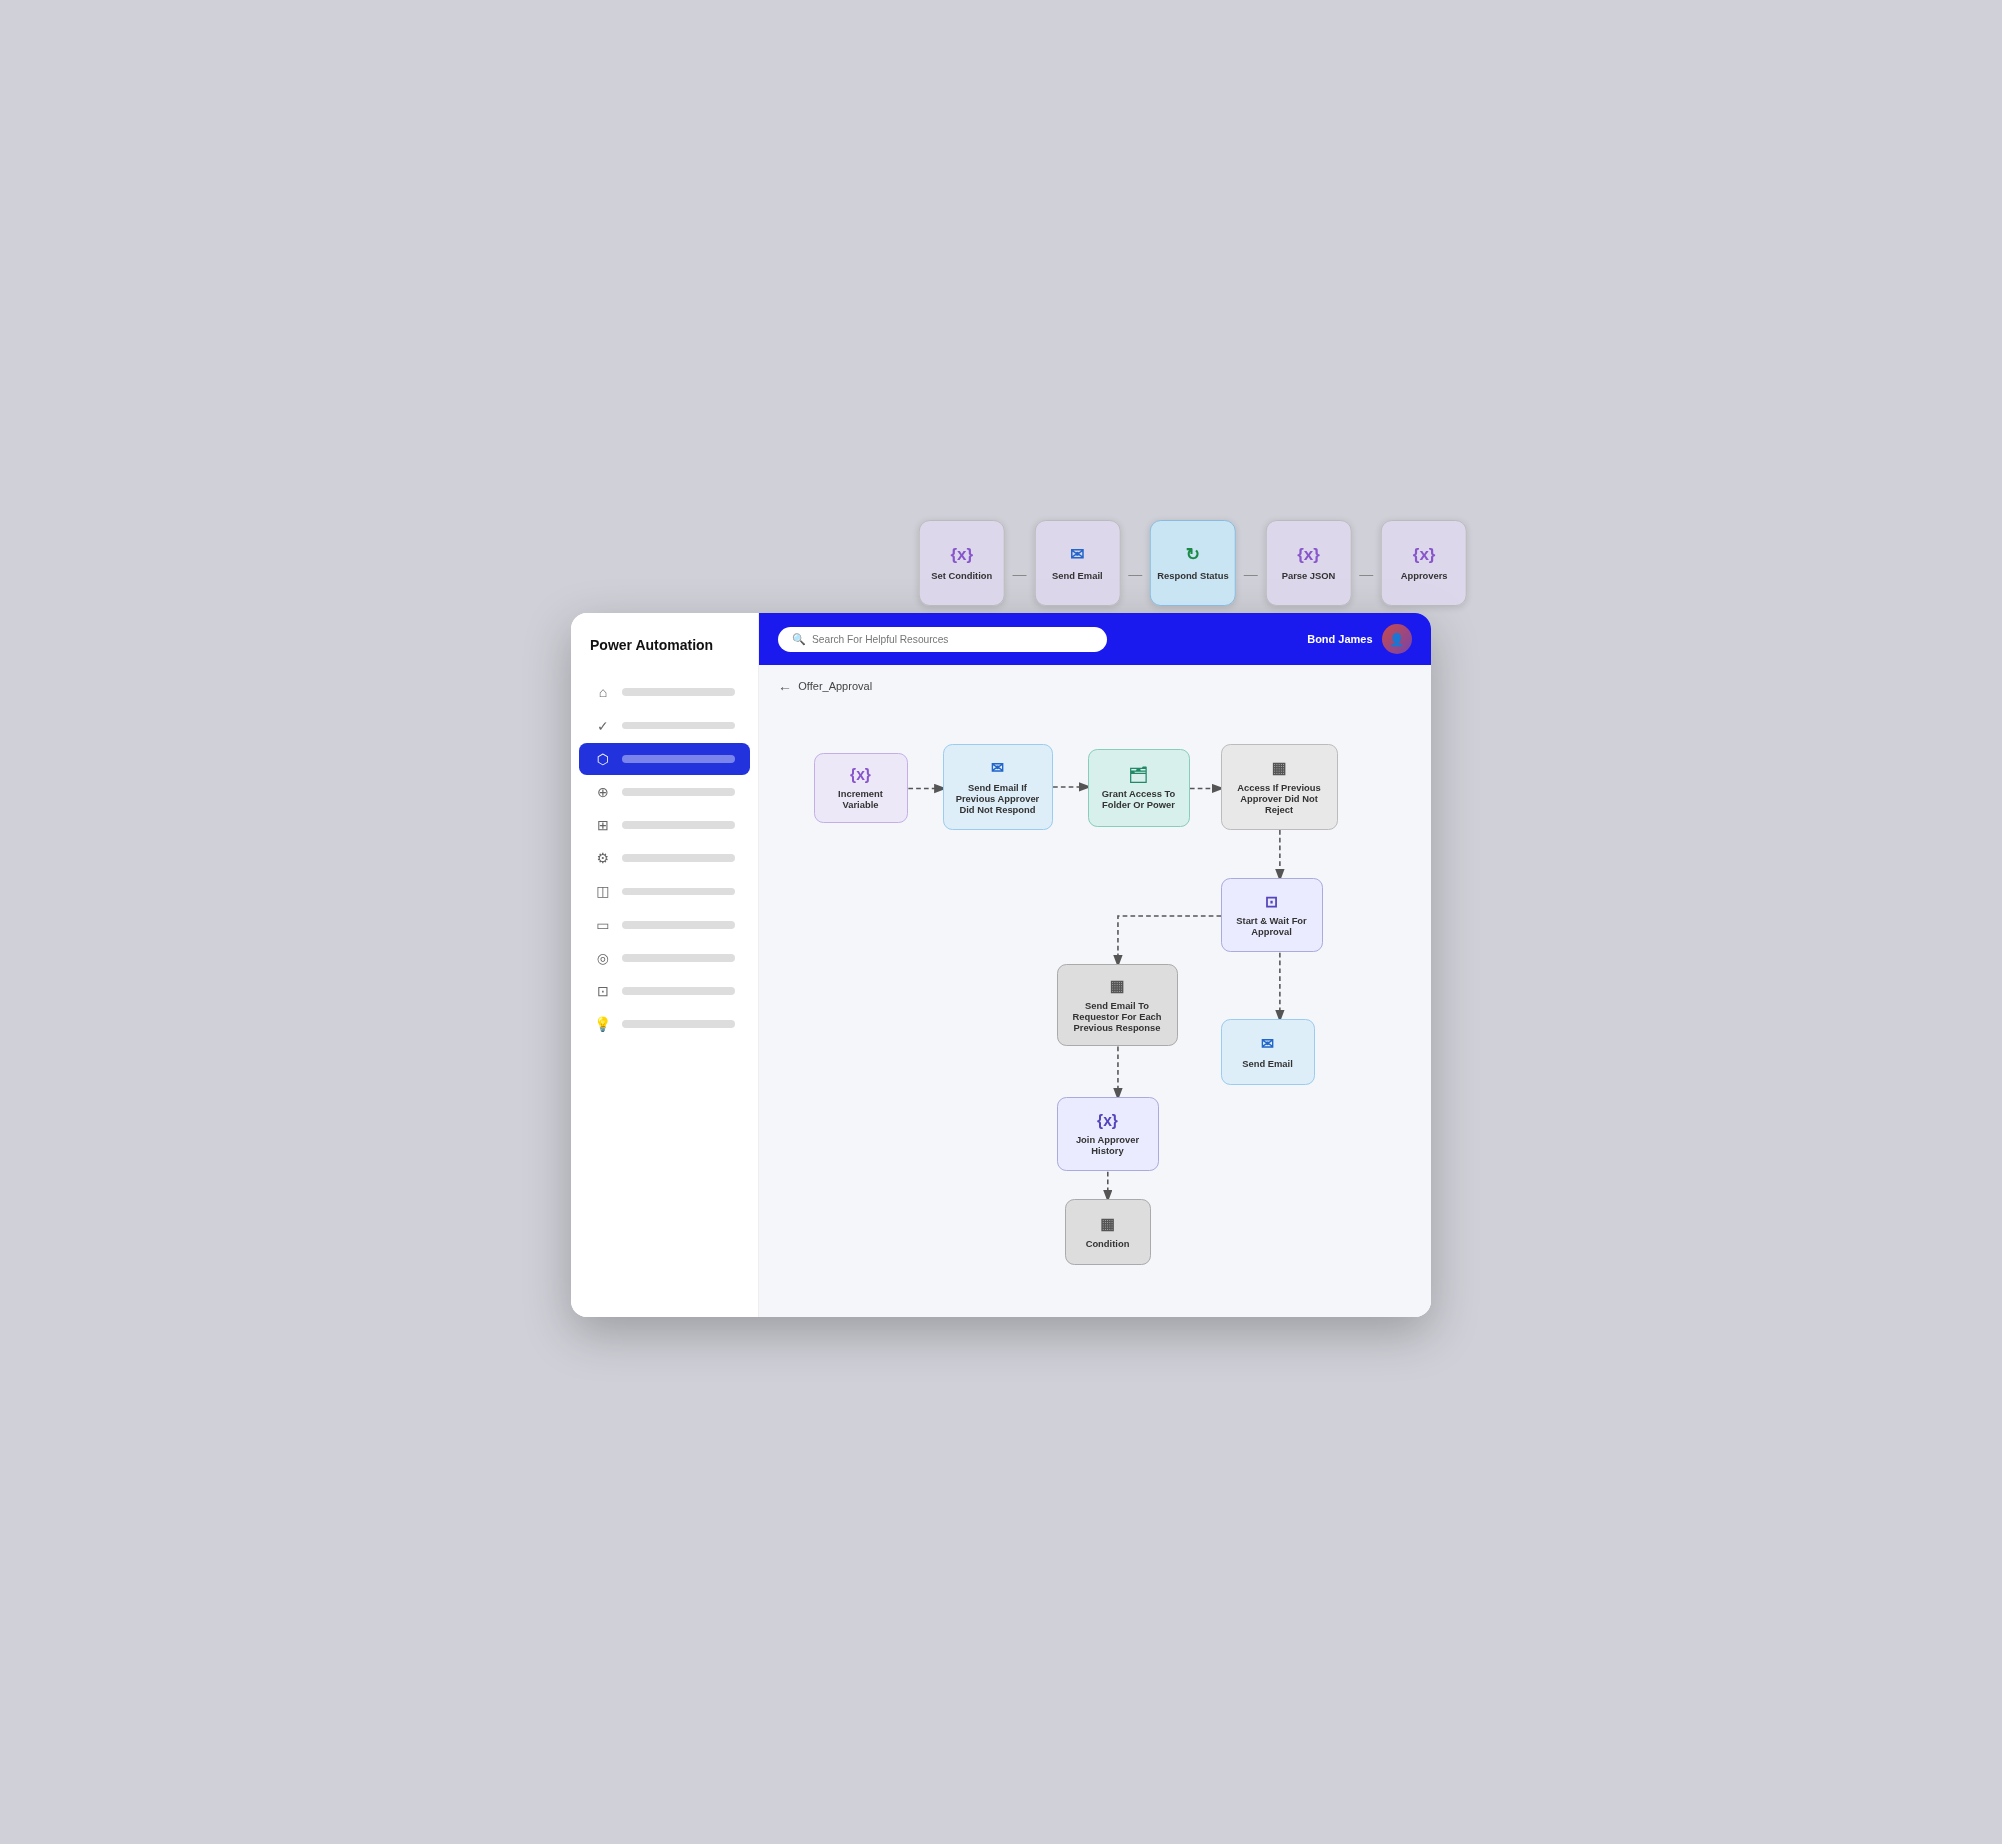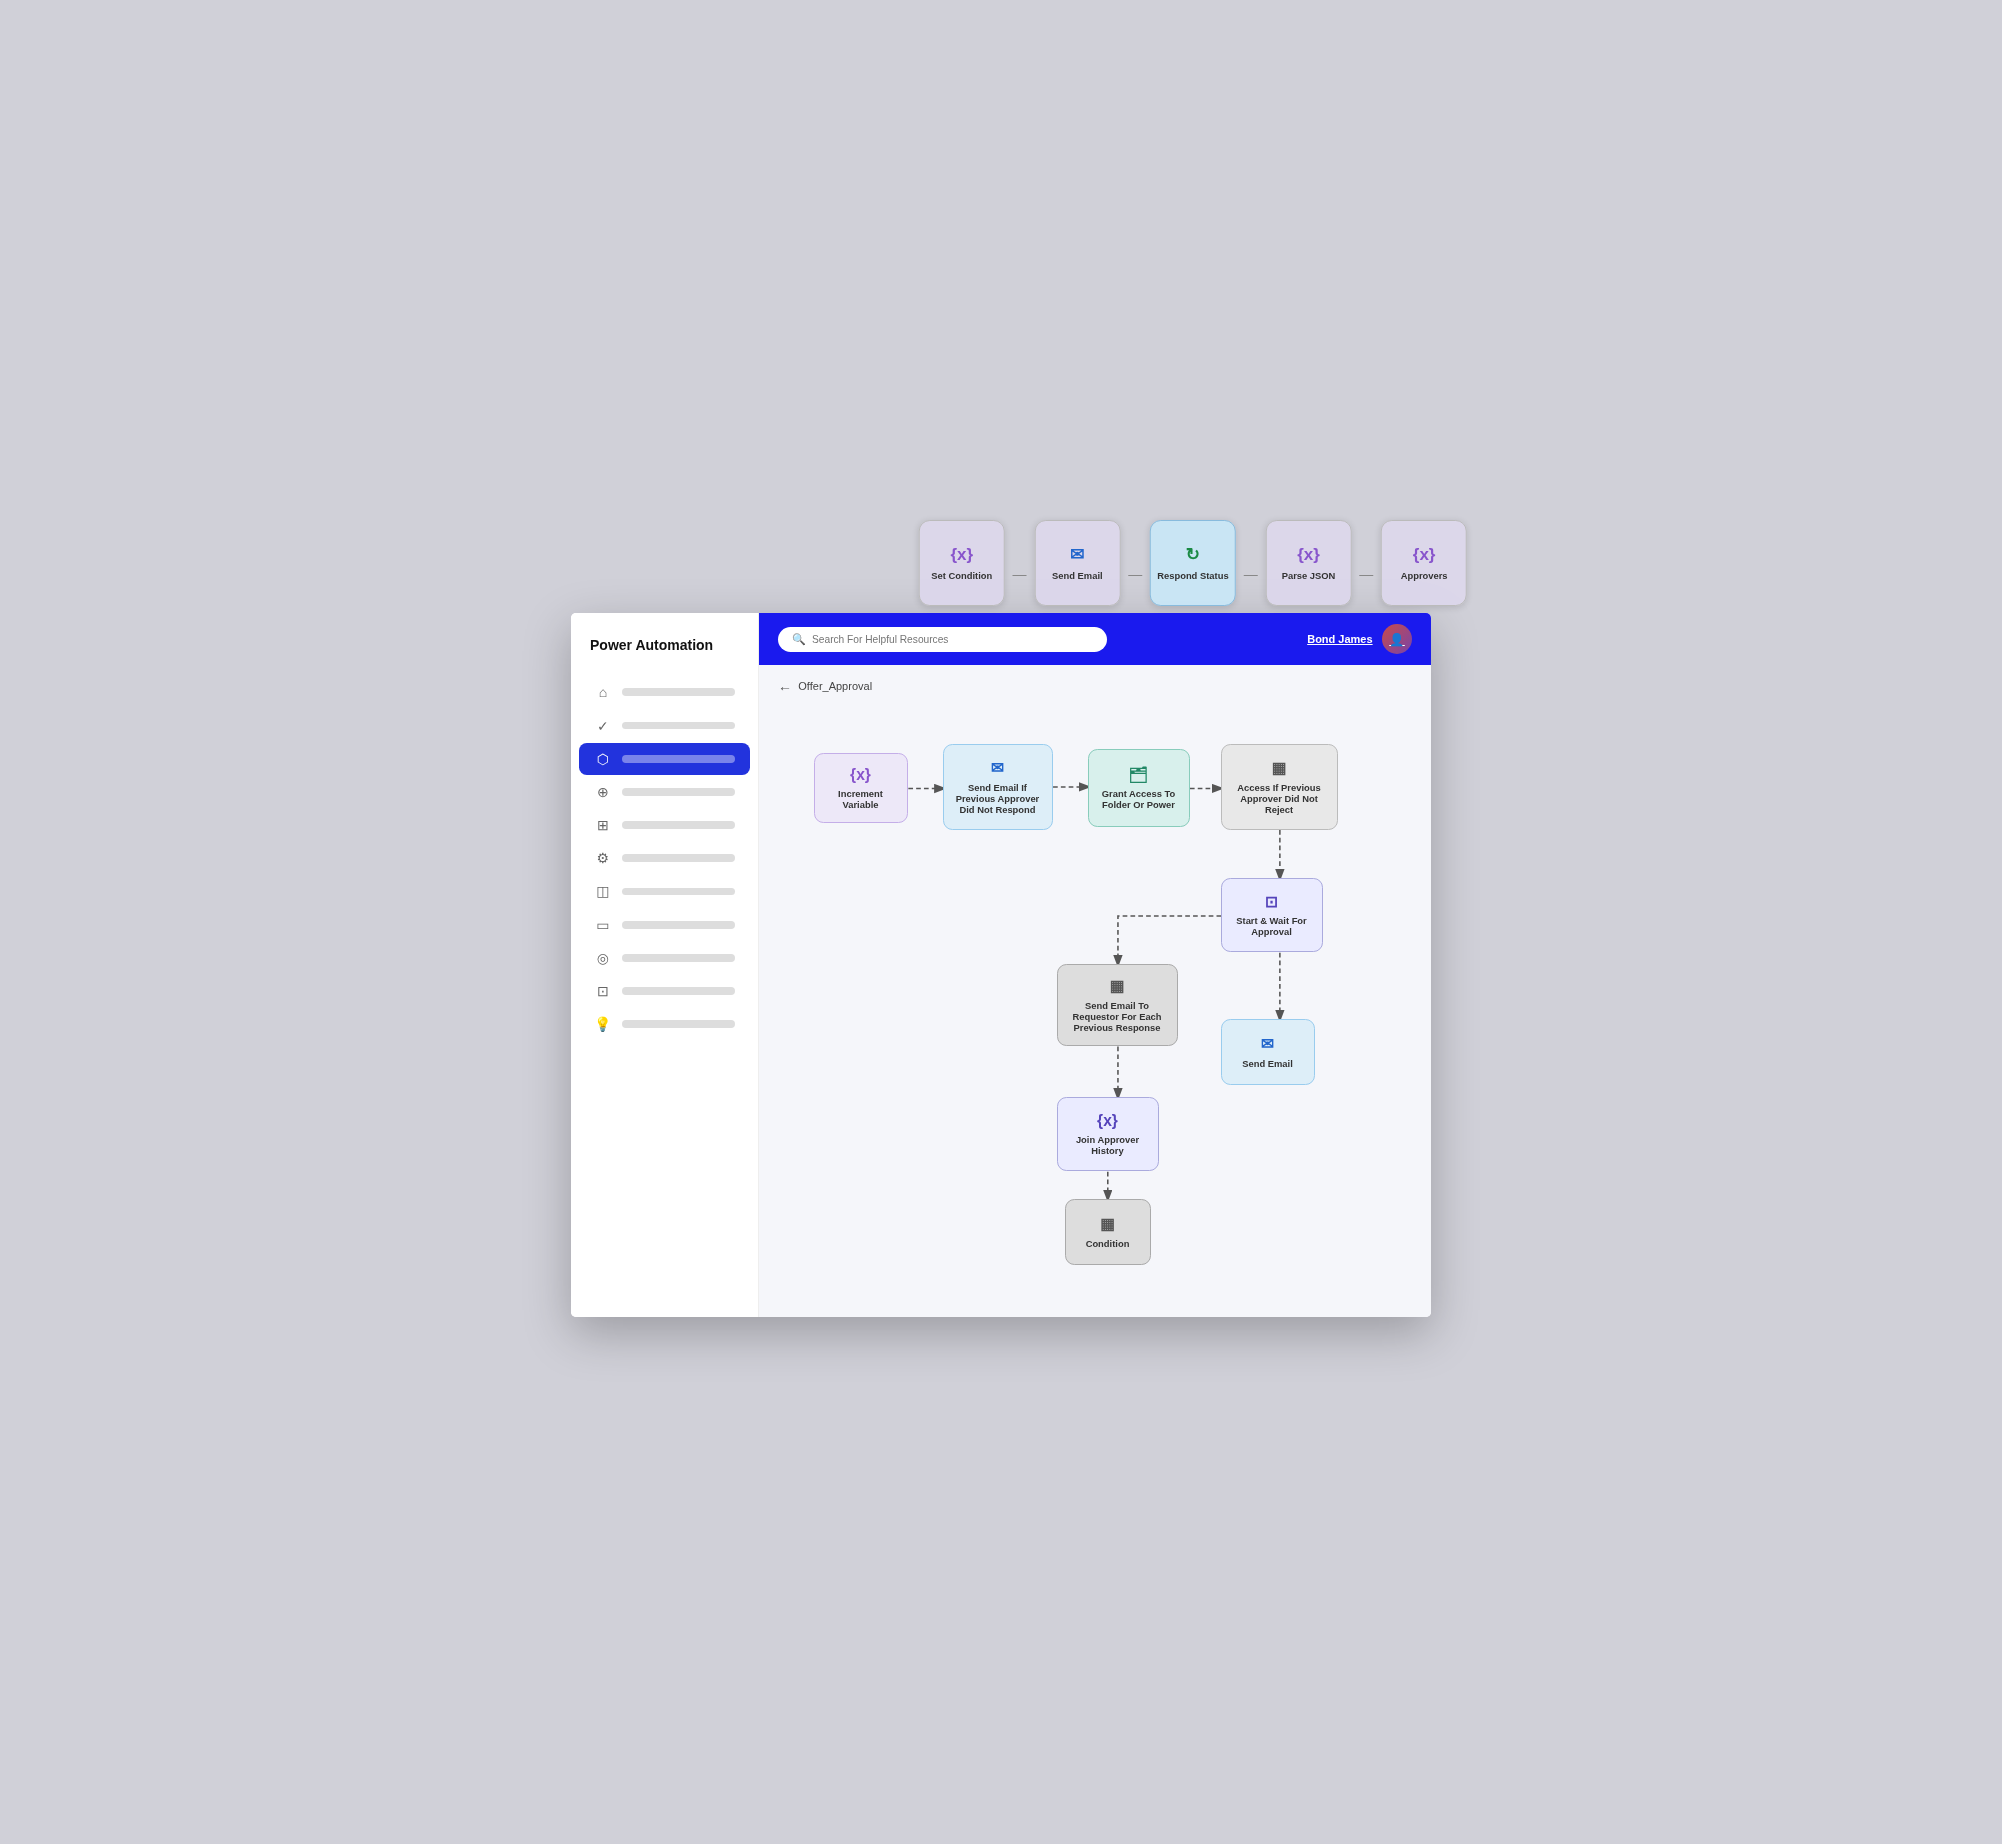--- a/index.html
+++ b/index.html
@@ -62,21 +62,21 @@
       align-items: center;
       color: #888;
       font-size: 14px;
       padding-top: 0;
       margin-top: 23.5px;
     }
 
     
     .app-container {
       background: #fff;
-      border-radius: 5px;
+      border-radius: 16px;
       overflow: hidden;
       box-shadow: 0 15.6px 47px rgba(0,0,0,0.25);
       margin-top: 86px;
       display: flex;
       flex-direction: row;
       min-height: 673px;
     }
 
     
     .sidebar {
@@ -159,21 +159,20 @@
       width: 100%;
     }
 
     .user-area {
       display: flex;
       align-items: center;
       gap: 9.4px;
       color: #fff;
       font-size: 11px;
       font-weight: 600;
-      text-decoration: underline;
     }
     .user-avatar {
       width: 30px;
       height: 30px;
       border-radius: 50%;
       background: linear-gradient(135deg, #c84b4b, #7744aa);
       display: flex;
       align-items: center;
       justify-content: center;
       font-size: 12.5px;

